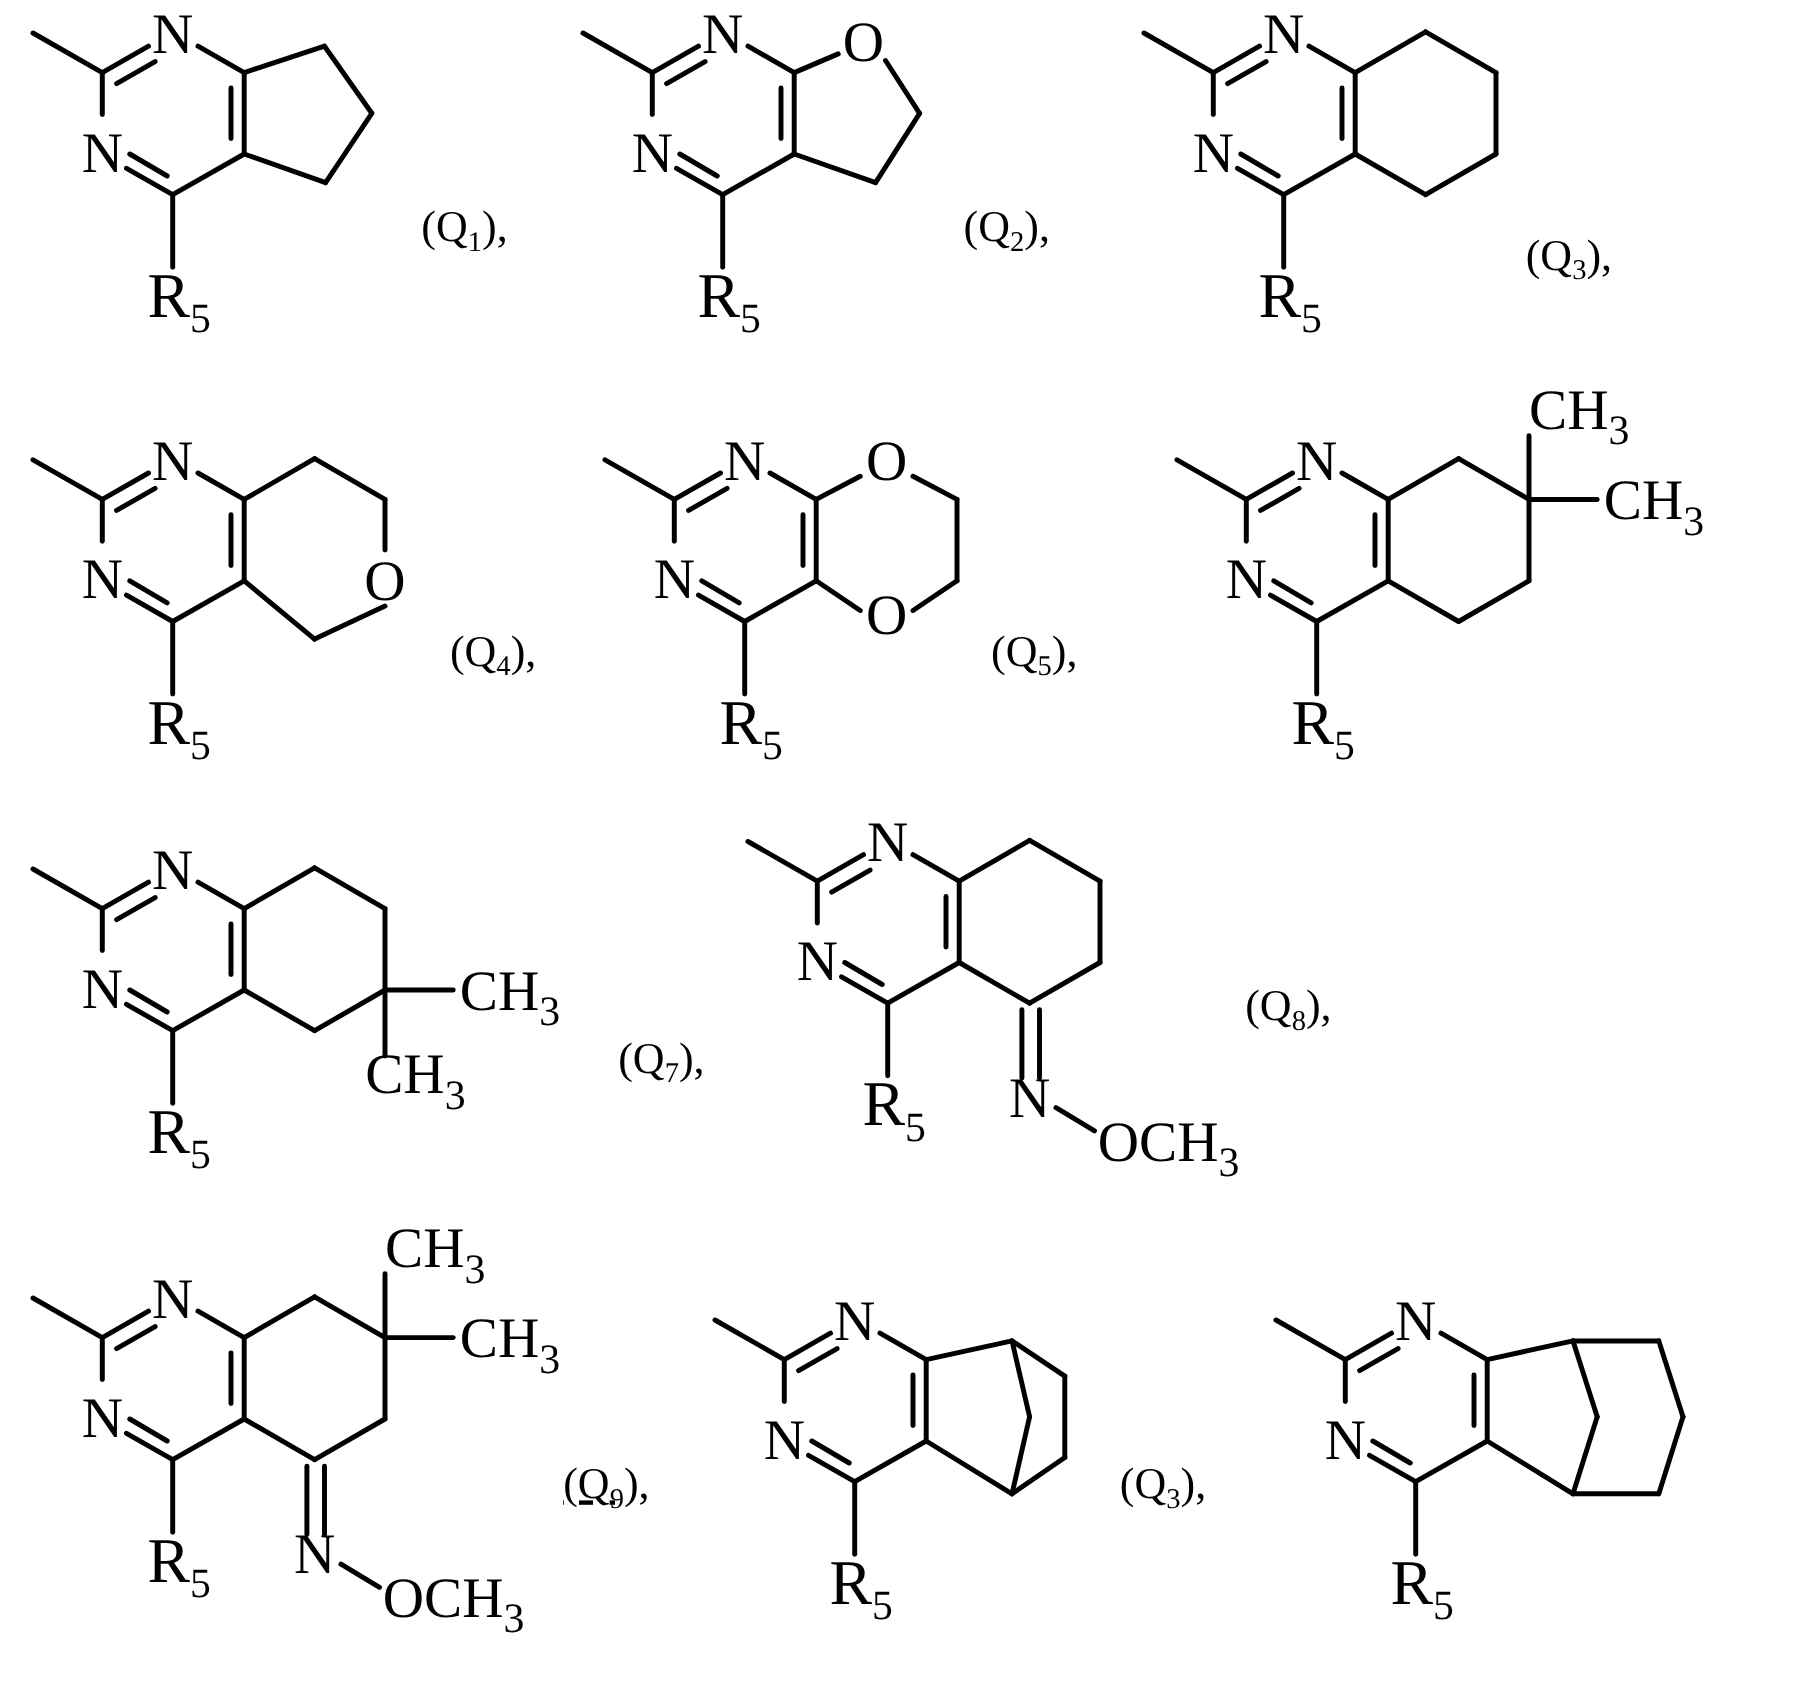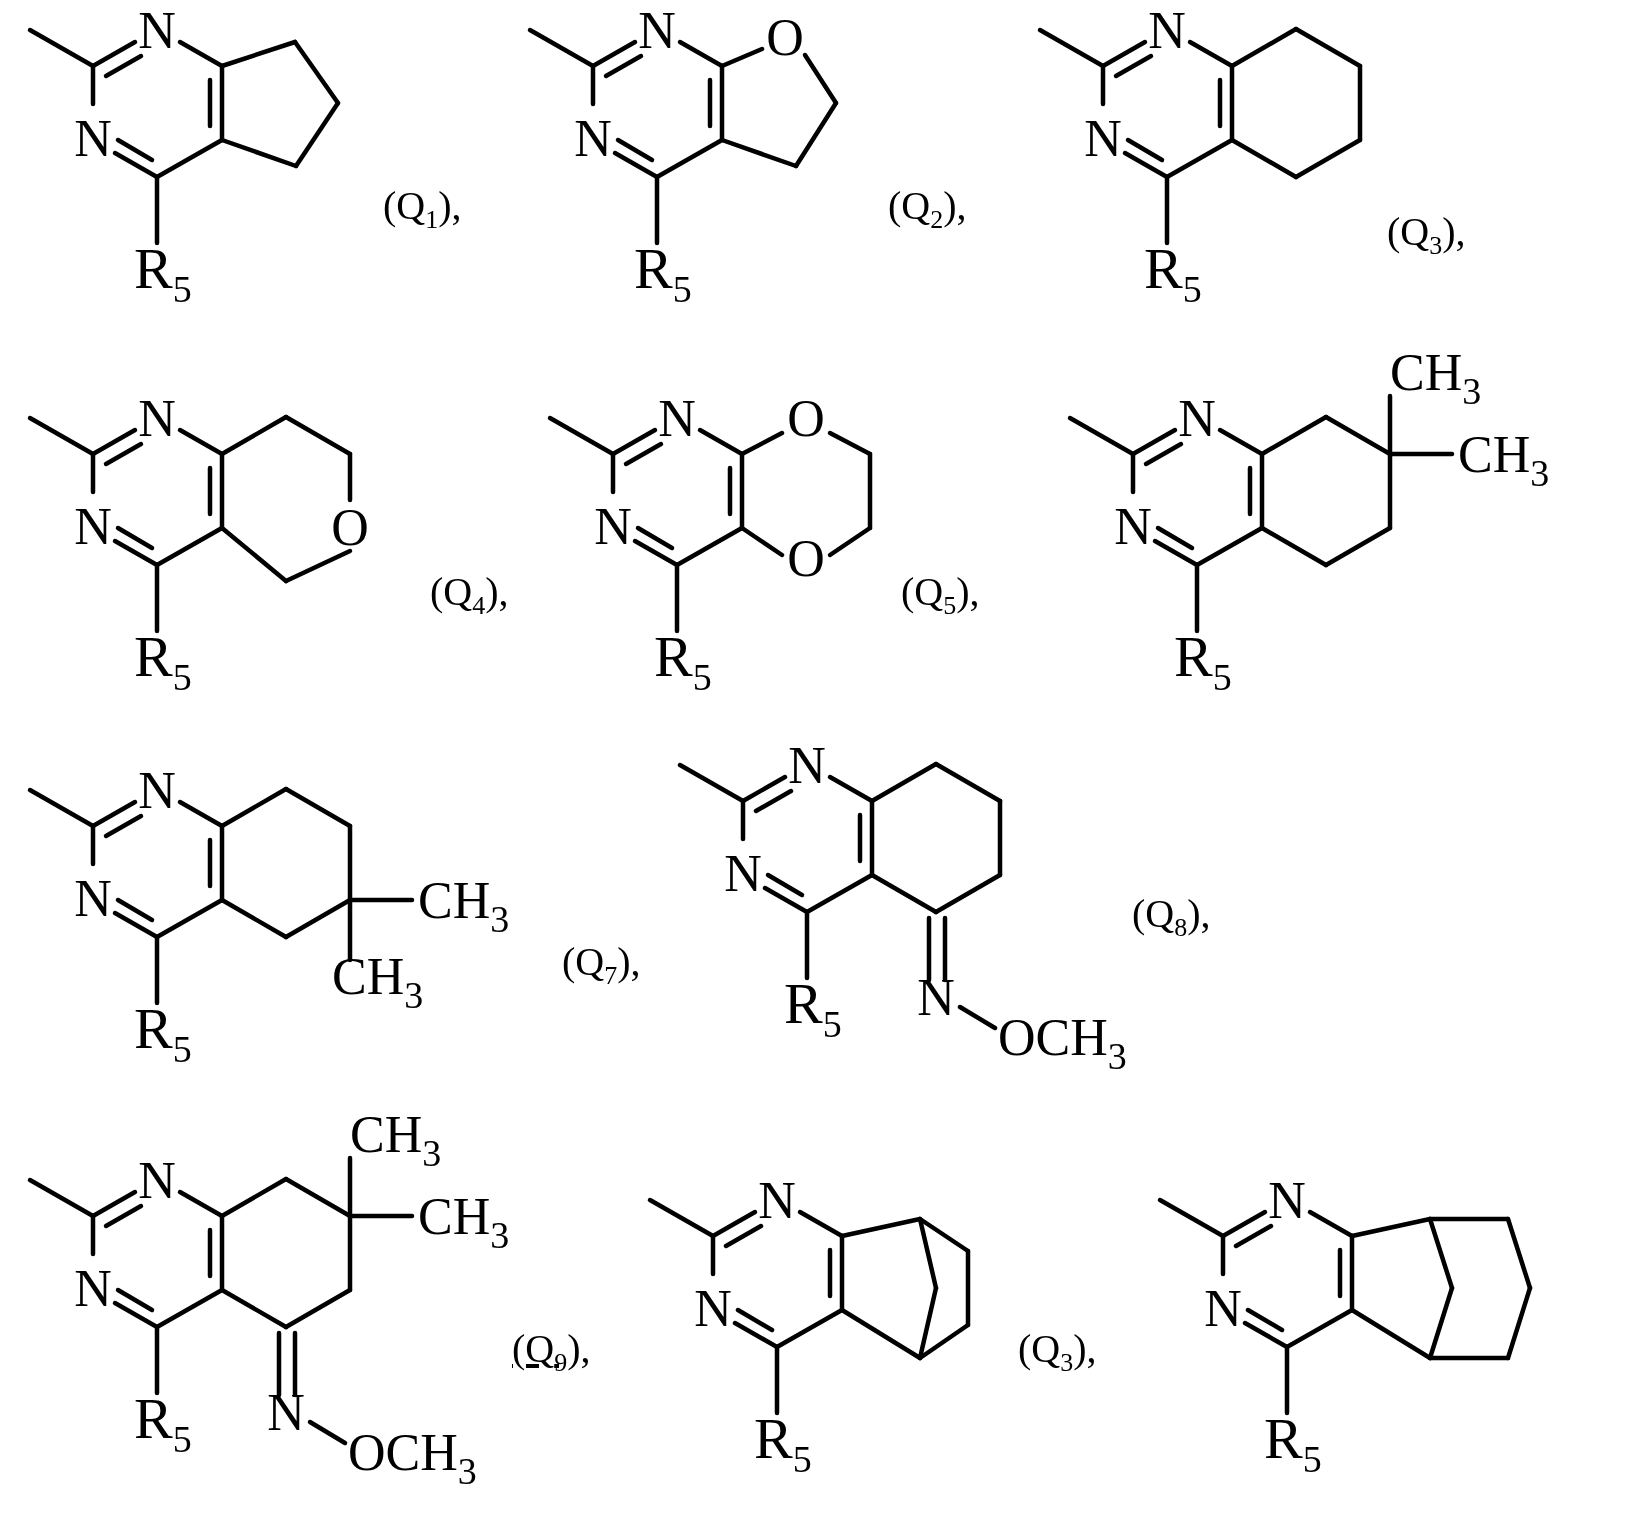--- a/index.html
+++ b/index.html
@@ -369,24 +369,24 @@
       </g>
       <g fill="#000" stroke="none" font-family="'Liberation Serif',serif" text-anchor="middle">
         <text class="atom" x="157" y="78" font-size="52">N</text>
         <text class="atom" x="93" y="186" font-size="52">N</text>
         <text class="atom" x="134" y="318" font-size="58" text-anchor="start">R<tspan font-size="38" dy="14">5</tspan></text>
       </g>
     </svg>
   </div>
 
   <div class="qlabel" style="left:383px;top:182px;"><span>(Q</span><span class="sub">1</span><span>),</span></div>
-  <div class="qlabel" style="left:876px;top:182px;margin-left:12px;"><span>(Q</span><span class="sub">2</span><span>),</span></div>
+  <div class="qlabel" style="left:876px;top:182px;"><span>(Q</span><span class="sub">2</span><span>),</span></div>
   <div class="qlabel" style="left:1387px;top:192px;margin-top:16px;"><span>(Q</span><span class="sub">3</span><span>),</span></div>
 
-  <div class="qlabel" style="left:430px;top:568px;"><span>(Q</span><span class="sub">4</span><span>),</span></div>
+  <div class="qlabel" style="left:409px;top:568px;"><span>(Q</span><span class="sub">4</span><span>),</span></div>
   <div class="qlabel" style="left:901px;top:568px;"><span>(Q</span><span class="sub">5</span><span>),</span></div>
 
   <div class="qlabel" style="left:562px;top:938px;"><span>(Q</span><span class="sub">7</span><span>),</span></div>
   <div class="qlabel" style="left:1132px;top:890px;"><span>(Q</span><span class="sub">8</span><span>),</span></div>
 
   <div class="qlabel" style="left:512px;top:1325px;text-decoration:underline;"><span>(Q</span><span class="sub">9</span><span>),</span></div>
   <div class="qlabel" style="left:1018px;top:1325px;"><span>(Q</span><span class="sub">3</span><span>),</span></div>
 
 </div>
 

